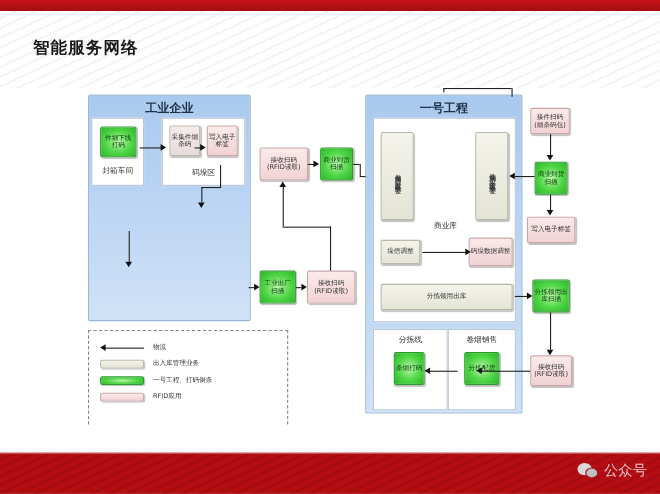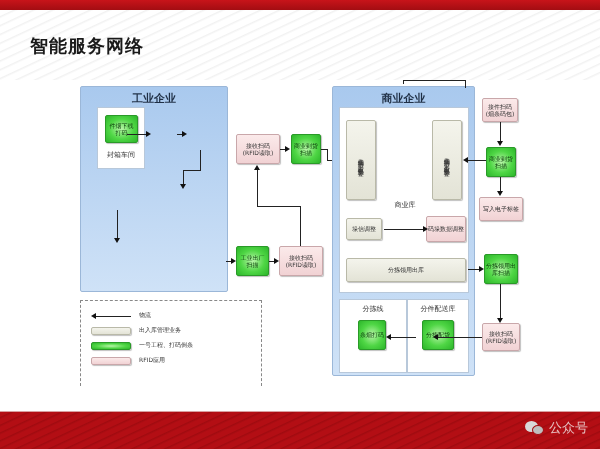--- a/index.html
+++ b/index.html
@@ -14,21 +14,21 @@
     position: absolute; left: 0; top: 0; width: 600px; height: 10px;
     background: linear-gradient(180deg, #c8141a 0%, #a30d12 100%);
   }
   .stripes {
     position: absolute; left: 0; top: 10px; width: 600px; height: 70px;
     background: repeating-linear-gradient(155deg, #ffffff 0px, #ffffff 5px, #eeeeee 6px, #ffffff 8px);
     opacity: 0.8;
   }
   .title {
     position: absolute; left: 30px; top: 34px;
-    font-size: 18px; font-weight: bold; color: #1a1a1a; letter-spacing: 1px;
+    font-size: 15px; font-weight: bold; color: #1a1a1a; letter-spacing: 1px;
     font-family: "DejaVu Sans", sans-serif;
   }
   .footer {
     position: absolute; left: 0; top: 411px; width: 600px; height: 38px;
     background: repeating-linear-gradient(155deg, #b30e14 0px, #b30e14 4px, #a00b10 5px, #b30e14 7px);
     border-top: 1px solid #d8a0a0;
   }
   .watermark {
     position: absolute; right: 12px; top: 7px;
     display: flex; align-items: center; gap: 4px;
@@ -104,25 +104,30 @@
 <body>
 
 <div class="slide">
   <div class="top-bar"></div>
   <div class="stripes"></div>
   <div class="title">智能服务网络</div>
 
   <div class="ent" style="left:80px;top:86px;width:148px;height:206px;">
     <div class="ent-title">工业企业</div>
 
-    <div class="inner" style="left:16px;top:20px;width:48px;height:62px;">
+    <div class="inner" style="left:2px;top:20px;width:48px;height:62px;">
       <div class="box green" style="left:7px;top:7px;width:33px;height:28px;">件烟下线打码</div>
       <div class="sub-label" style="left:0;right:0;top:42px;">封箱车间</div>
     </div>
 
+    <div class="inner" style="left:66px;top:20px;width:76px;height:62px;">
+      <div class="box gray" style="left:6px;top:6px;width:28px;height:28px;background:linear-gradient(180deg,#f6ecec,#e7dada);">采集件烟条码</div>
+      <div class="box pink" style="left:40px;top:6px;width:28px;height:28px;">写入电子标签</div>
+      <div class="sub-label" style="left:0;right:0;top:44px;">码垛区</div>
+    </div>
 
   </div>
 
   <div class="hline" style="left:127px;top:134px;width:20px;"></div>
   <div class="arrow-r" style="left:146px;top:131px;"></div>
   <div class="hline" style="left:177px;top:134px;width:6px;"></div>
   <div class="arrow-r" style="left:182px;top:131px;"></div>
   <div class="vline" style="left:200px;top:150px;height:20px;"></div>
   <div class="hline" style="left:183px;top:170px;width:18px;"></div>
   <div class="vline" style="left:183px;top:170px;height:14px;"></div>
@@ -145,37 +150,37 @@
   <div class="hline" style="left:226px;top:261px;width:5px;"></div>
   <div class="arrow-r" style="left:231px;top:258px;"></div>
   <div class="hline" style="left:269px;top:261px;width:5px;"></div>
   <div class="arrow-r" style="left:274px;top:258px;"></div>
   <div class="vline" style="left:300px;top:206px;height:40px;"></div>
   <div class="hline" style="left:257px;top:206px;width:44px;"></div>
   <div class="vline" style="left:257px;top:170px;height:36px;"></div>
   <div class="arrow-u" style="left:254px;top:165px;"></div>
 
   <div class="ent" style="left:332px;top:86px;width:143px;height:290px;">
-    <div class="ent-title">商业企业</div>
+    <div class="ent-title">一号工程</div>
 
     <div class="inner" style="left:6px;top:20px;width:130px;height:186px;">
       <div class="box gray" style="left:6px;top:12px;width:30px;height:80px;writing-mode:vertical-rl;letter-spacing:1px;">卷烟购进 带有电子标签</div>
       <div class="box gray" style="left:92px;top:12px;width:30px;height:80px;writing-mode:vertical-rl;letter-spacing:1px;">卷烟购进 不带有电子标签</div>
       <div class="sub-label" style="left:44px;top:64px;width:42px;margin-top:28px;">商业库</div>
       <div class="box gray" style="left:6px;top:110px;width:36px;height:22px;">垛信调整</div>
       <div class="box pink" style="left:86px;top:108px;width:40px;height:26px;">码垛数据调整</div>
       <div class="box gray" style="left:6px;top:150px;width:120px;height:24px;">分拣领用出库</div>
     </div>
 
     <div class="inner" style="left:6px;top:212px;width:68px;height:74px;">
       <div class="sub-label" style="left:0;right:0;top:4px;text-align:center;">分拣线</div>
       <div class="box green" style="left:18px;top:20px;width:28px;height:30px;">条烟打码</div>
     </div>
     <div class="inner" style="left:74px;top:212px;width:62px;height:74px;">
-      <div class="sub-label" style="left:0;right:0;top:4px;">分件配送库</div>
+      <div class="sub-label" style="left:0;right:0;top:4px;">卷烟销售</div>
       <div class="box green" style="left:14px;top:20px;width:32px;height:30px;">分拣配货</div>
     </div>
   </div>
 
   <div class="hline" style="left:384px;top:229px;width:40px;"></div>
   <div class="arrow-r" style="left:423px;top:226px;"></div>
   <div class="hline" style="left:390px;top:337px;width:26px;"></div>
   <div class="arrow-l" style="left:386px;top:334px;"></div>
 
   <div class="hline" style="left:403px;top:80px;width:62px;"></div>

